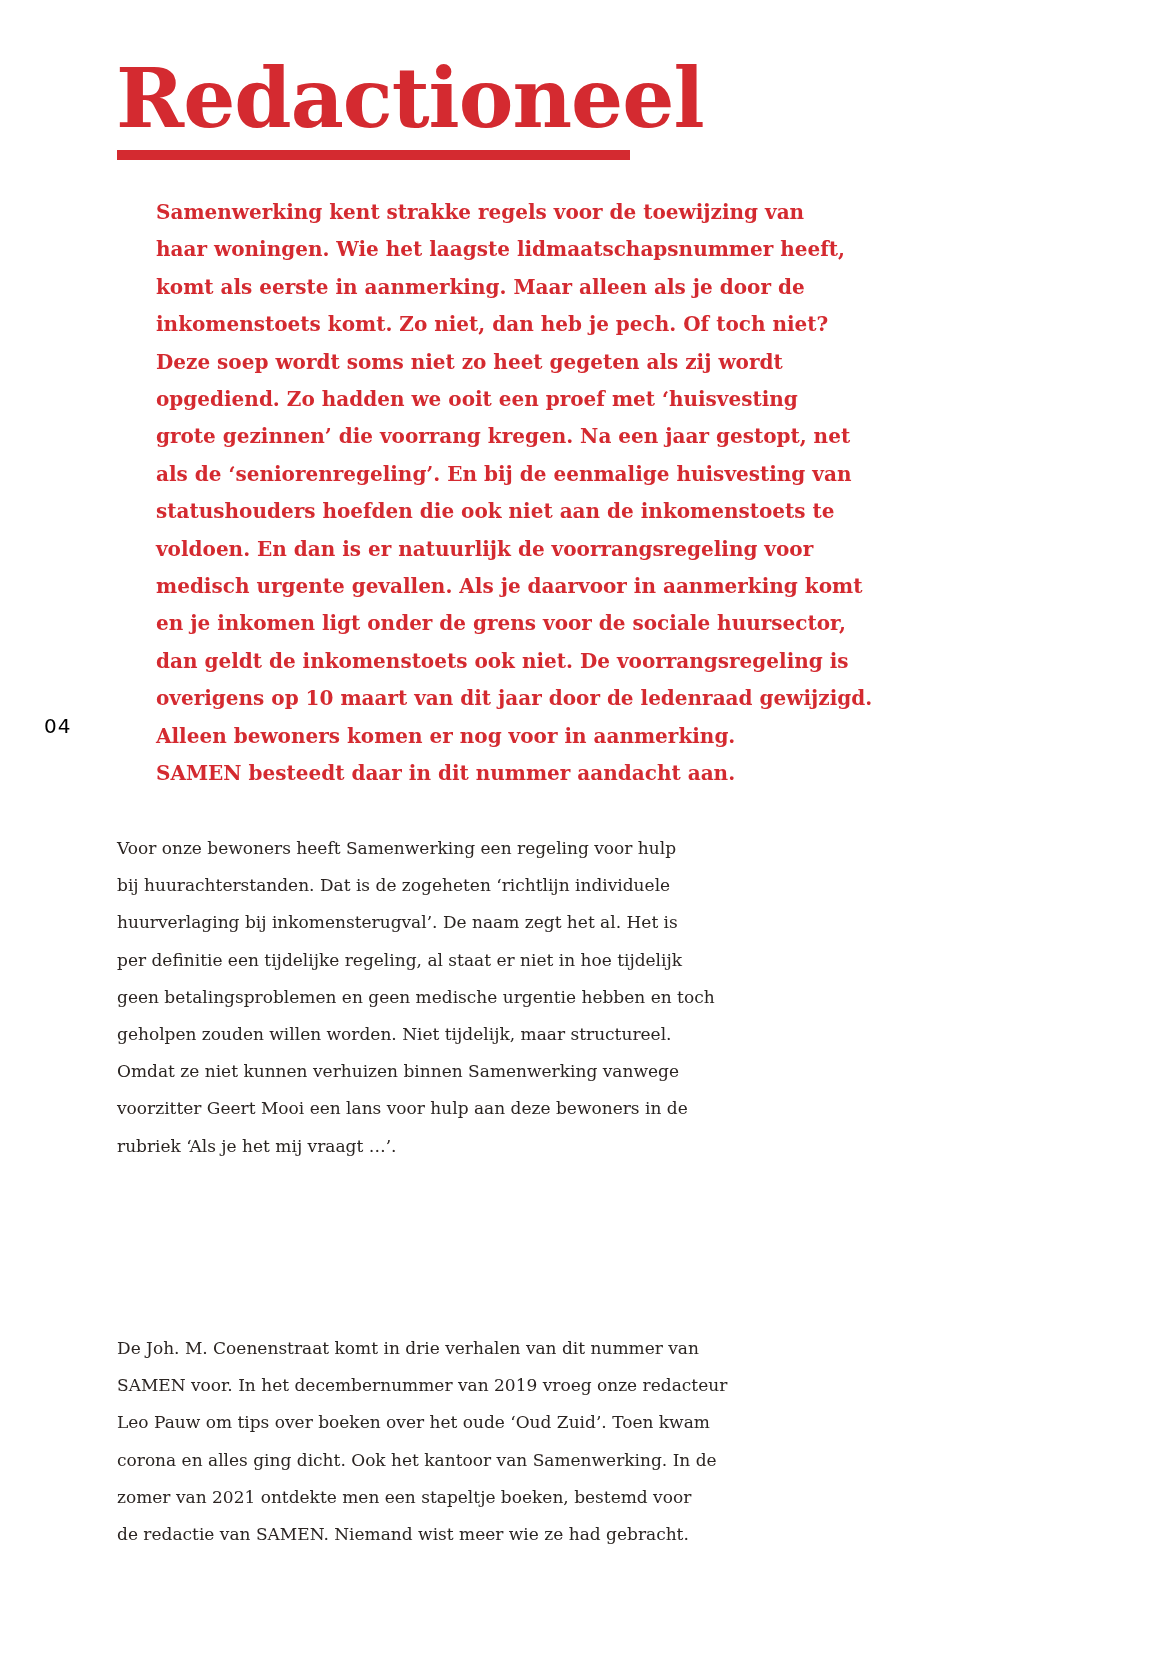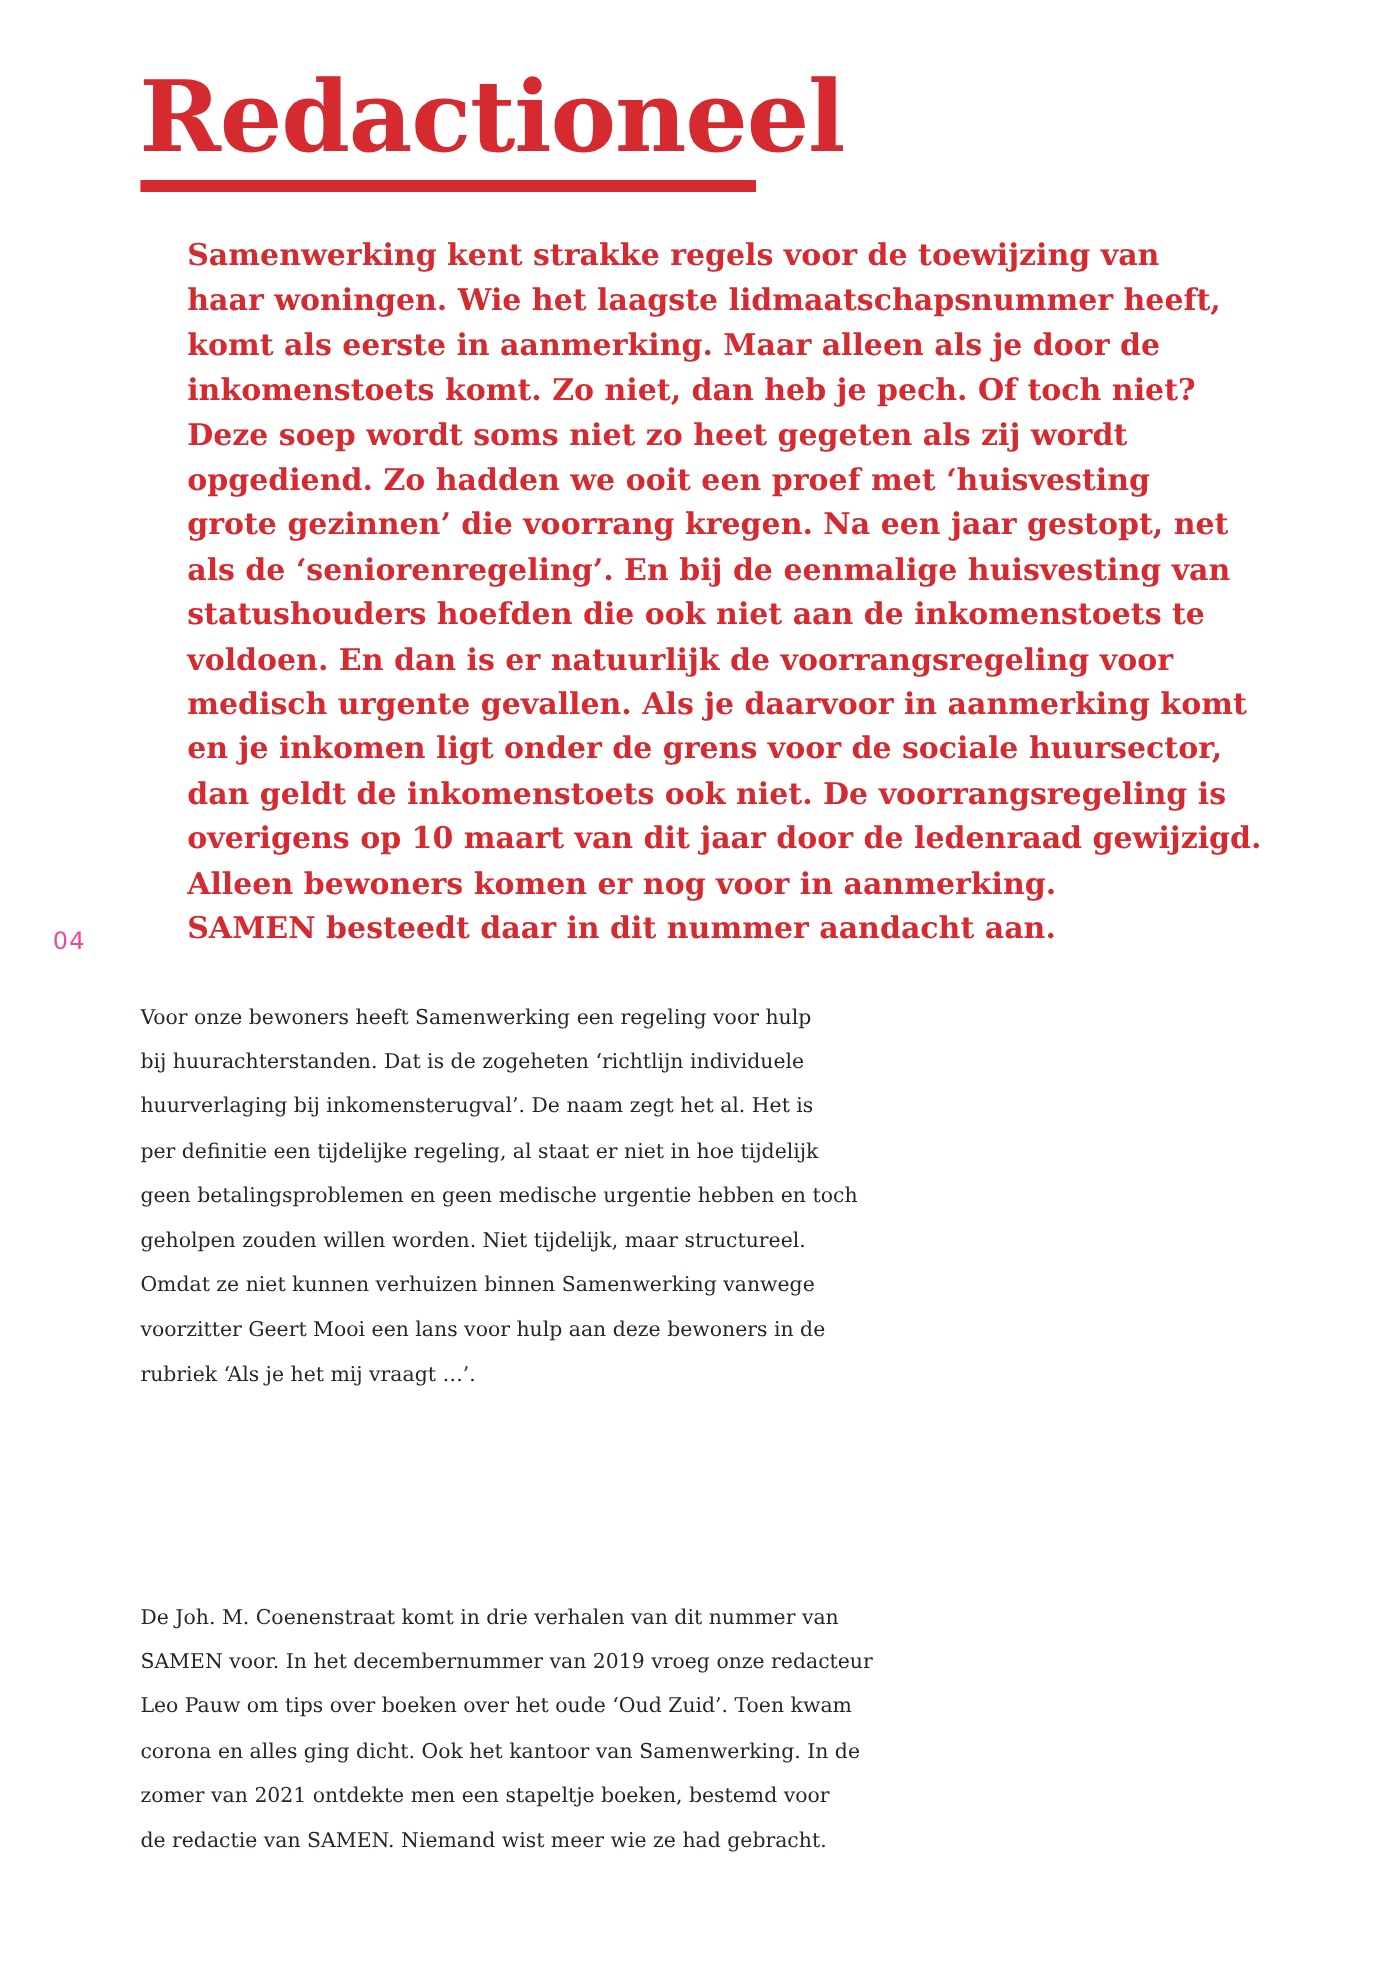--- a/index.html
+++ b/index.html
@@ -36,34 +36,34 @@
       position: absolute;
       left: 117px;
       top: 150px;
       width: 513px;
       height: 10px;
       background: #d42a30;
     }
     .page-number {
       position: absolute;
       left: 44px;
-      top: 772px;
+      top: 714px;
       font-family: "DejaVu Sans", sans-serif;
       font-size: 20px;
-      color: #ec4899;
+      color: #000000;
       letter-spacing: 1px;
     }
     .intro {
       position: absolute;
       left: 156px;
       top: 194px;
       width: 840px;
       font-family: "DejaVu Serif", serif;
       font-weight: bold;
-      font-size: 25px;
+      font-size: 20px;
       line-height: 37.4px;
       color: #d42a30;
     }
     .intro .line, .body .line {
       display: block;
       white-space: nowrap;
     }
     .body {
       position: absolute;
       left: 117px;

